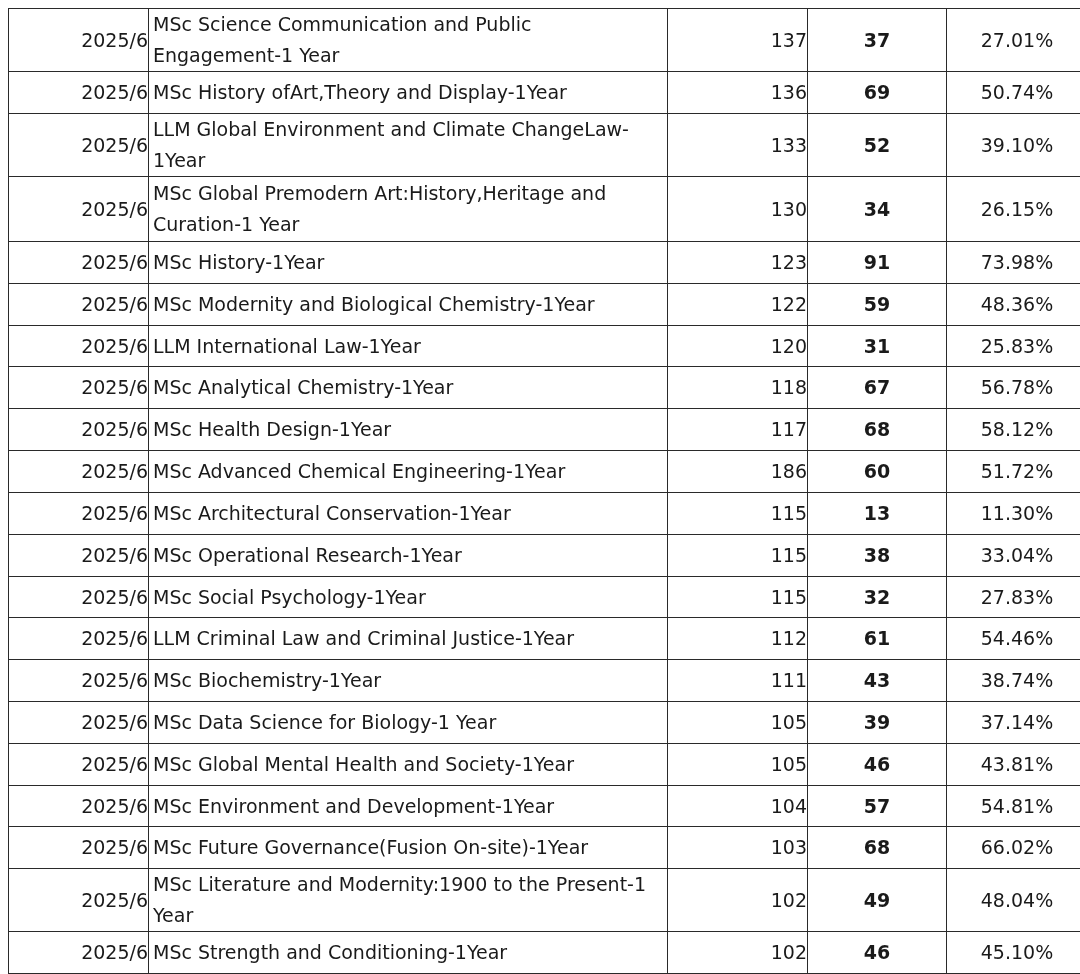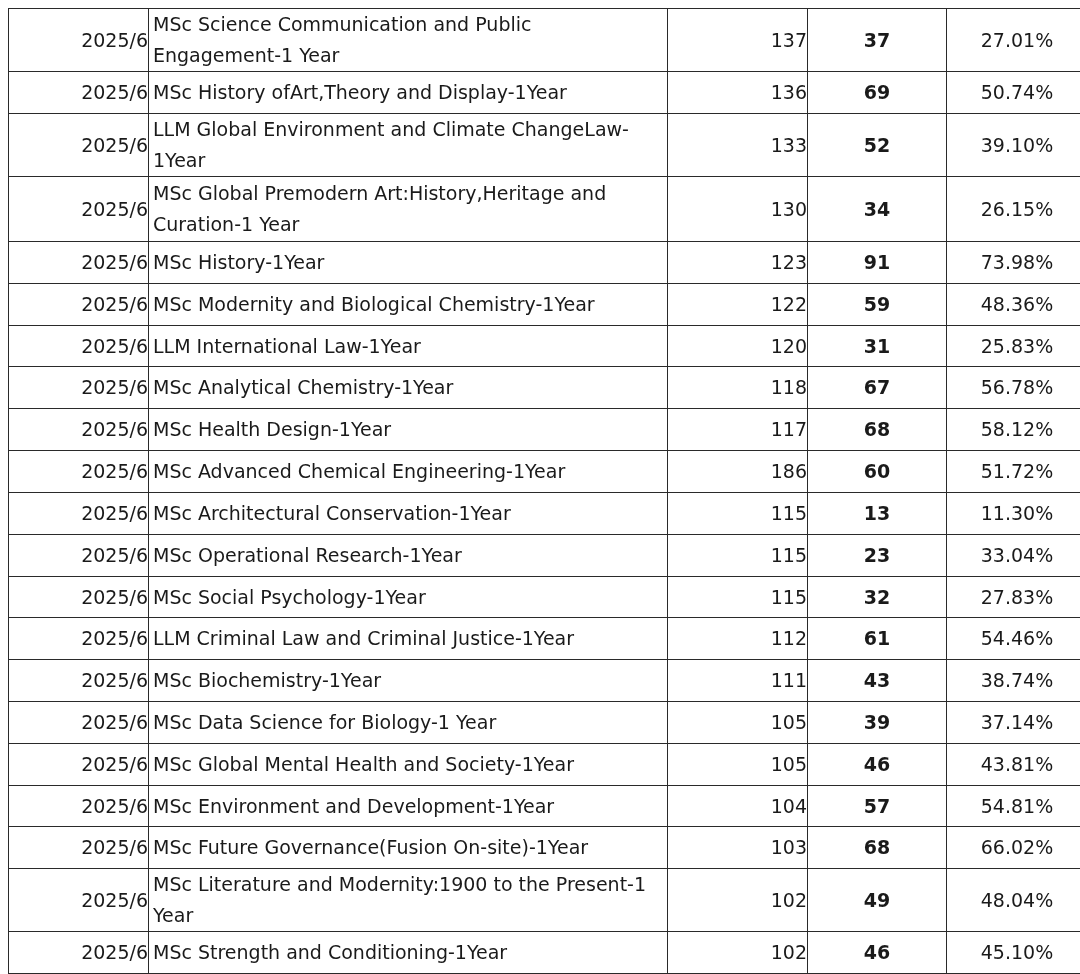--- a/index.html
+++ b/index.html
@@ -240,21 +240,21 @@
           <td class="c-date">
             <span class="cell-text">2025/6</span>
           </td>
           <td class="c-prog">
             <span class="cell-text">MSc Operational Research-1Year</span>
           </td>
           <td class="c-apps">
             <span class="cell-text">115</span>
           </td>
           <td class="c-offers">
-            <span class="cell-text">23</span>
+            <span class="cell-text">38</span>
           </td>
           <td class="c-rate">
             <span class="cell-text">33.04%</span>
           </td>
         </tr>
         <tr style="height: 41px;">
           <td class="c-date">
             <span class="cell-text">2025/6</span>
           </td>
           <td class="c-prog">

